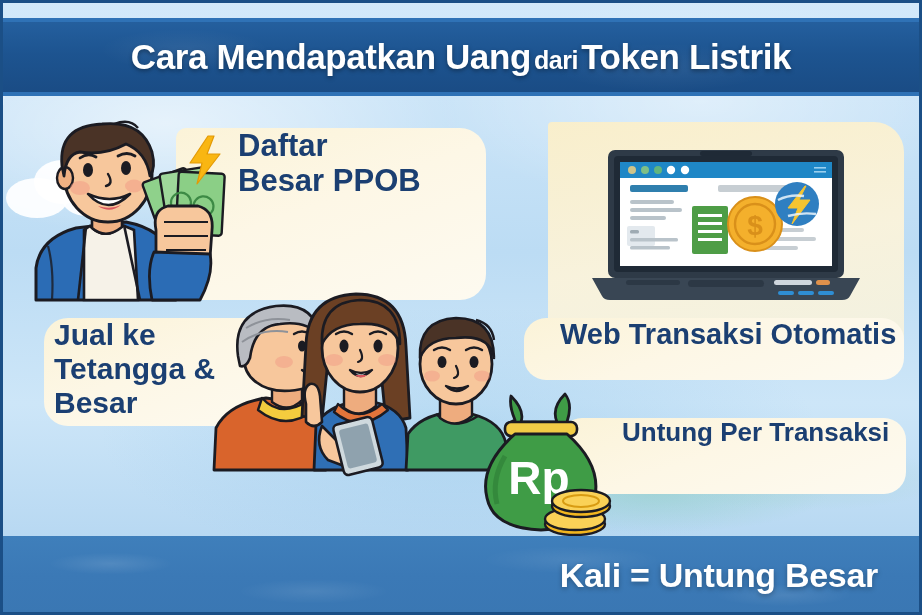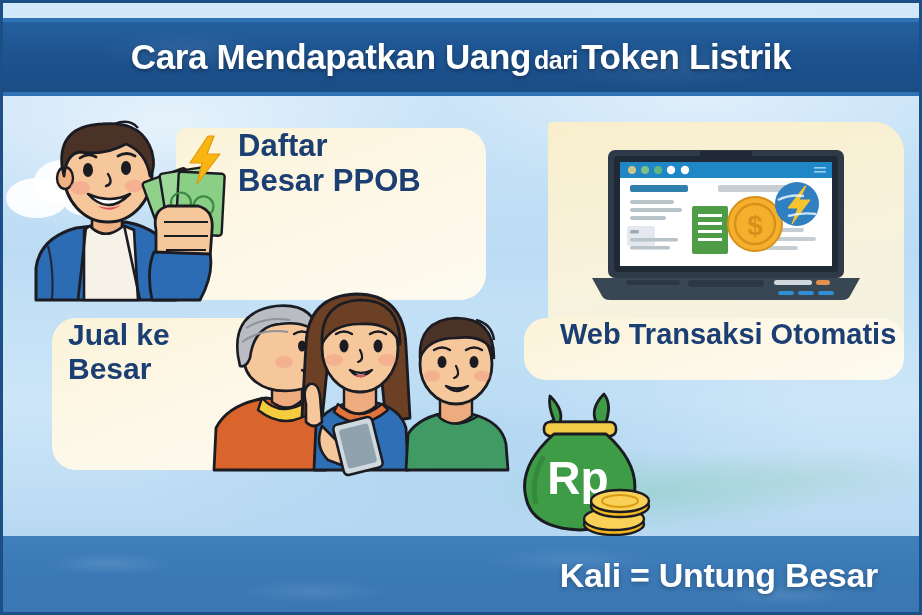--- a/index.html
+++ b/index.html
@@ -144,23 +144,23 @@
     font-weight: bold;
     line-height: 1.14;
   }
   #card-daftar {
     left: 176px; top: 128px; width: 310px; height: 172px;
     border-radius: 10px 26px 26px 10px;
     padding-left: 62px;
   }
   #card-daftar .label { font-size: 31px; }
   #card-jual {
-    left: 52px; top: 318px; width: 268px; height: 152px;
+    left: 44px; top: 318px; width: 268px; height: 108px;
     border-radius: 24px;
-    padding-left: 16px;
+    padding-left: 10px;
   }
   #card-jual .label { font-size: 30px; }
   #card-web {
     left: 524px; top: 318px; width: 380px; height: 62px;
     border-radius: 22px;
     padding-left: 36px;
   }
   #card-web .label { font-size: 29px; white-space: nowrap; }
   #card-untung {
     left: 560px; top: 418px; width: 346px; height: 76px;
@@ -196,21 +196,21 @@
   }
   
   #laptop {
     position: absolute;
     left: 592px; top: 150px; width: 268px; height: 150px;
     z-index: 16;
   }
   
   #money-bag {
     position: absolute;
-    left: 520px; top: 392px; width: 130px; height: 148px;
+    left: 481px; top: 392px; width: 130px; height: 148px;
     z-index: 22;
   }
   svg { display: block; overflow: visible; }
 </style>
 </head>
 <body>
 
 <div id="poster">
 
   <div class="wash wash-sky"></div>
@@ -288,20 +288,21 @@
       <path d="M146,118 L190,118" fill="none" stroke="#1b1b22" stroke-width="2.2"></path>
       <path d="M148,132 L188,132" fill="none" stroke="#1b1b22" stroke-width="2.2"></path>
 
       <path d="M136,134 Q128,152 134,182 L182,182 Q196,156 192,136 Z" fill="#2b6cb5" stroke="#1b1b22" stroke-width="2.8" stroke-linejoin="round"></path>
     </svg>
   </div>
 
   <div class="cream-card" id="card-jual">
     <div class="label">
       <div>Jual ke</div>
+      <div>Tetangga &amp;</div>
       <div>Besar</div>
     </div>
   </div>
 
   <div id="family-figure">
     <svg width="300" height="170" viewBox="0 0 300 170">
 
       <g>
         <path d="M4,170 L6,128 Q18,104 56,98 L98,104 Q116,120 116,170 Z" fill="#d9642c" stroke="#1b1b22" stroke-width="2.8" stroke-linejoin="round"></path>
 
@@ -441,20 +442,23 @@
       <rect x="186" y="141" width="16" height="4" rx="2" fill="#2f8ed4"></rect>
       <rect x="206" y="141" width="16" height="4" rx="2" fill="#2f8ed4"></rect>
       <rect x="226" y="141" width="16" height="4" rx="2" fill="#2f8ed4"></rect>
     </svg>
   </div>
 
   <div class="cream-card" id="card-web">
     <div class="label">Web Transaksi Otomatis</div>
   </div>
 
+  <div class="cream-card" id="card-untung">
+    <div class="label">Untung Per Transaksi</div>
+  </div>
 
   <div id="money-bag">
     <svg width="130" height="148" viewBox="0 0 130 148">
 
       <path d="M30,4 Q44,18 40,30 L76,30 Q70,16 84,2 Q92,12 86,30 L92,32 Q84,40 58,40 Q32,40 26,32 L34,28 Q28,14 30,4 Z" fill="#3f9c46" stroke="#1b1b22" stroke-width="2.8" stroke-linejoin="round"></path>
 
       <rect x="24" y="30" width="72" height="14" rx="6" fill="#f2cc46" stroke="#1b1b22" stroke-width="2.6"></rect>
 
       <path d="M34,42 Q-2,74 6,106 Q12,136 60,138 Q110,136 114,104 Q120,72 86,42 Z" fill="#3f9c46" stroke="#1b1b22" stroke-width="3" stroke-linejoin="round"></path>
       <path d="M24,64 Q10,88 16,112" fill="none" stroke="#2d7d36" stroke-width="5" opacity=".6"></path>

